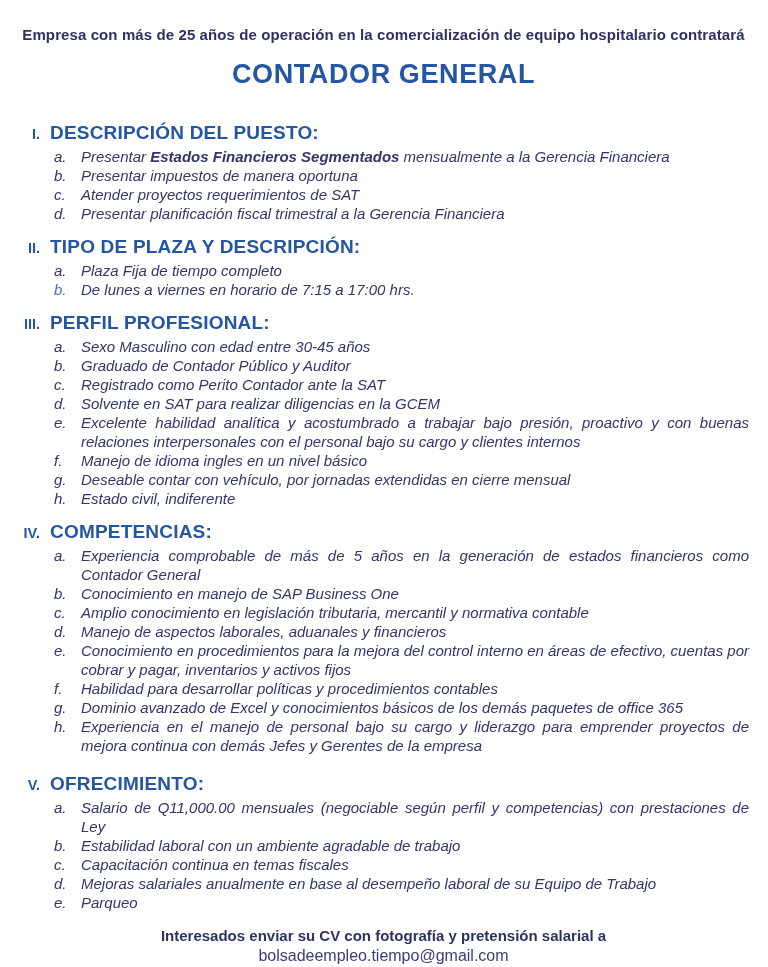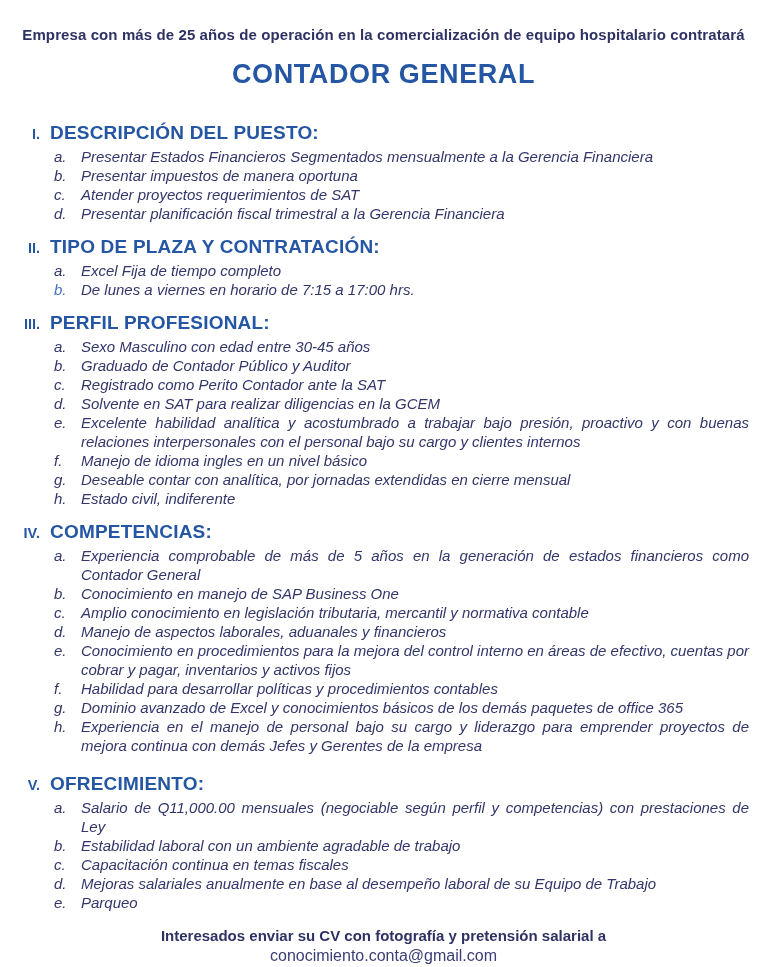--- a/index.html
+++ b/index.html
@@ -34,21 +34,21 @@
   }
   .sec-title { font-weight: bold; font-size: 19px; color: #2456a4; letter-spacing: 0.2px; }
 
   .item {
     display: flex; margin-left: 40px;
     font-style: italic; font-size: 15px; line-height: 19px;
   }
   .marker { flex: 0 0 27px; }
   .marker.accent { color: #4472c4; }
   .item-text { flex: 1; text-align: justify; padding-right: 4px; }
-  .item-text strong { font-weight: normal; margin-top: 20px; }
+  .item-text strong { font-weight: bold; margin-top: 20px; }
 
   .footer { margin-top: 14px; text-align: center; line-height: 20px; }
   .footer-line { margin: 0; font-size: 15px; font-weight: bold; color: #2e3263; }
   .footer-email { margin: 0; font-size: 16px; font-weight: normal; font-style: normal; color: #3a3e74; }
 </style>
 </head>
 <body>
 
 <div class="page">
 
@@ -77,25 +77,25 @@
       </div>
       <div class="item">
         <span class="marker">d.</span>
         <div class="item-text">Presentar planificación fiscal trimestral a la Gerencia Financiera</div>
       </div>
     </div>
 
     <div class="section">
       <div class="sec-head">
         <span class="numeral">II.</span>
-        <span class="sec-title">TIPO DE PLAZA Y CONTRATACIÓN:</span>
-      </div>
-      <div class="item">
-        <span class="marker">a.</span>
-        <div class="item-text">Excel Fija de tiempo completo</div>
+        <span class="sec-title">TIPO DE PLAZA Y DESCRIPCIÓN:</span>
+      </div>
+      <div class="item">
+        <span class="marker">a.</span>
+        <div class="item-text">Plaza Fija de tiempo completo</div>
       </div>
       <div class="item">
         <span class="marker accent">b.</span>
         <div class="item-text">De lunes a viernes en horario de 7:15 a 17:00 hrs.</div>
       </div>
     </div>
 
     <div class="section">
       <div class="sec-head">
         <span class="numeral">III.</span>
@@ -120,21 +120,21 @@
       <div class="item">
         <span class="marker">e.</span>
         <div class="item-text">Excelente habilidad analítica y acostumbrado a trabajar bajo presión, proactivo y con buenas relaciones interpersonales con el personal bajo su cargo y clientes internos</div>
       </div>
       <div class="item">
         <span class="marker">f.</span>
         <div class="item-text">Manejo de idioma ingles en un nivel básico</div>
       </div>
       <div class="item">
         <span class="marker">g.</span>
-        <div class="item-text">Deseable contar con analítica, por jornadas extendidas en cierre mensual</div>
+        <div class="item-text">Deseable contar con vehículo, por jornadas extendidas en cierre mensual</div>
       </div>
       <div class="item">
         <span class="marker">h.</span>
         <div class="item-text">Estado civil, indiferente</div>
       </div>
     </div>
 
     <div class="section">
       <div class="sec-head">
         <span class="numeral">IV.</span>
@@ -198,16 +198,16 @@
       <div class="item">
         <span class="marker">e.</span>
         <div class="item-text">Parqueo</div>
       </div>
     </div>
 
   </div>
 
   <div class="footer">
     <p class="footer-line">Interesados enviar su CV con fotografía y pretensión salarial  a</p>
-    <p class="footer-email">conocimiento.conta@gmail.com</p>
+    <p class="footer-email">bolsadeempleo.tiempo@gmail.com</p>
   </div>
 
 </div>
 
 </body></html>

